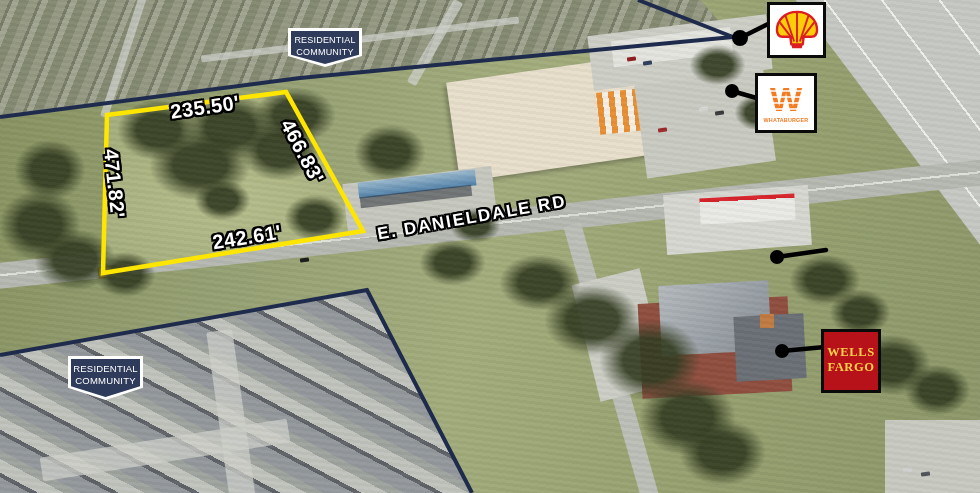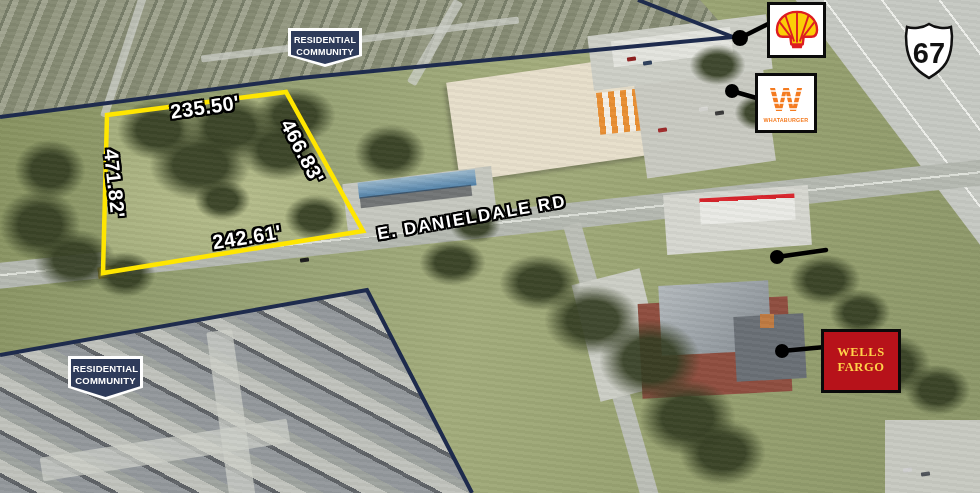--- a/index.html
+++ b/index.html
@@ -38,21 +38,21 @@
   .lbl{z-index:12;color:#fff;font-weight:bold;text-align:center;white-space:nowrap;
     text-shadow:-2px -2px 0 #000,2px -2px 0 #000,-2px 2px 0 #000,2px 2px 0 #000,
                 -2px 0 0 #000,2px 0 0 #000,0 -2px 0 #000,0 2px 0 #000;}
   .dim{font-size:20px;letter-spacing:.5px;}
   .roadlbl{font-size:17px;letter-spacing:2px;}
   .badge{z-index:13;background:#fff;
     clip-path:polygon(0% 0%,100% 0%,100% 72%,50% 100%,0% 72%);}
   .badge-inner{position:absolute;inset:3px;background:rgba(30,44,78,.93);
     clip-path:polygon(0% 0%,100% 0%,100% 72%,50% 100%,0% 72%);
     display:flex;flex-direction:column;align-items:center;justify-content:flex-start;
-    padding-top:4px;color:#fff;font-weight:bold;font-size:9px;letter-spacing:.2px;line-height:1.3;}
+    padding-top:4px;color:#fff;font-weight:normal;font-size:9px;letter-spacing:.2px;line-height:1.3;}
   .logobox{z-index:14;background:#fff;border:3px solid #0a0a0a;box-sizing:border-box;
     display:flex;align-items:center;justify-content:center;flex-direction:column;}
   .exxon-text{font-weight:bold;font-size:28px;letter-spacing:-1px;transform:scaleY(1.08);}
   .wf-box{background:#b7121a;border:3px solid #0a0a0a;}
   .wf-text{font-family:"Liberation Serif",serif;font-weight:bold;color:#ffd24a;
     font-size:12.5px;line-height:1.2;letter-spacing:.6px;text-align:center;padding-top:13px;}
   .wb-label{font-size:5.4px;font-weight:bold;color:#f47b20;letter-spacing:.2px;margin-top:1px;}
 </style>
 </head>
 <body>
@@ -191,29 +191,22 @@
       <g stroke="#ffffff" stroke-width="1.6">
         <line x1="0" y1="7" x2="40" y2="7"></line>
           <line x1="0" y1="13" x2="40" y2="13"></line>
         <line x1="0" y1="19" x2="40" y2="19"></line>
           <line x1="0" y1="25" x2="40" y2="25"></line>
       </g>
     </svg>
     <div class="wb-label">WHATABURGER</div>
   </div>
 
-  <div class="abs" style="left:903px;top:21px;width:52px;height:59px;z-index:14;">
-    <svg width="52" height="59" viewBox="0 0 52 59">
-      <path d="M26,3 C20,7 10,8 4,6 C2,16 3,32 9,42 C14,50 21,54 26,57
-               C31,54 38,50 43,42 C49,32 50,16 48,6 C42,8 32,7 26,3 Z" fill="#ffffff" stroke="#111111" stroke-width="2.5"></path>
-      <text x="26" y="42" text-anchor="middle" font-family="Liberation Sans, sans-serif" font-size="29" font-weight="bold" fill="#111111">67</text>
-    </svg>
-  </div>
-
-
-  <div class="abs wf-box" style="left:821px;top:329px;width:80px;height:64px;z-index:14;box-sizing:border-box;">
+
+
+  <div class="abs wf-box" style="left:821px;top:329px;width:60px;height:64px;z-index:14;box-sizing:border-box;">
     <div class="wf-text">
       <div>WELLS</div>
       <div>FARGO</div>
     </div>
   </div>
 
 </div>
 
 </body></html>

